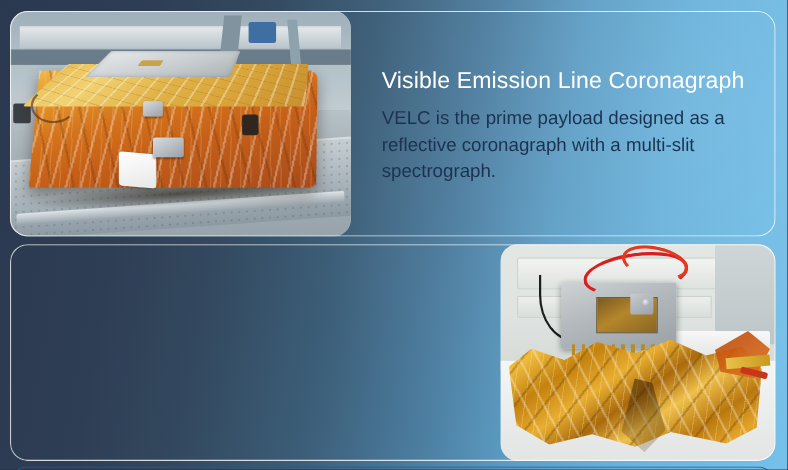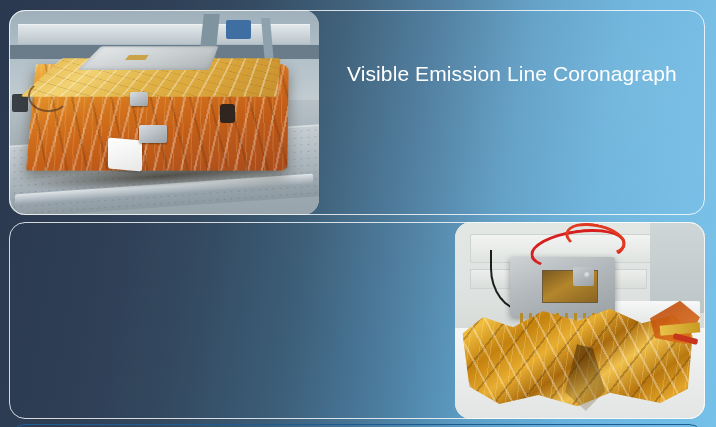--- a/index.html
+++ b/index.html
@@ -34,21 +34,21 @@
     content: "";
     position: absolute;
     inset: 0;
     background: radial-gradient(circle at 88% 22%, rgba(255,255,255,0.10), rgba(255,255,255,0) 55%);
     pointer-events: none;
   }
 
   
   .card {
     position: absolute;
-    border-radius: 6px;
+    border-radius: 16px;
     box-sizing: border-box;
     overflow: hidden;
   }
   .card-border {
     position: absolute;
     inset: 0;
     border-radius: 16px;
     border: 1.5px solid rgba(255,255,255,0.80);
     pointer-events: none;
     z-index: 6;
@@ -385,20 +385,21 @@
         <div class="velc-white-patch"></div>
         <div class="velc-conn c1"></div>
         <div class="velc-conn c2"></div>
         <div class="velc-dark-port"></div>
         <div class="velc-wire"></div>
       </div>
     </div>
 
     <div class="text-block" id="velc-text">
       <h2 class="card-title">Visible Emission Line Coronagraph</h2>
+      <p class="card-body" id="velc-body">VELC is the prime payload designed as a reflective coronagraph with a multi-slit spectrograph.</p>
     </div>
 
     <div class="card-border"></div>
   </div>
 
   <div class="card" id="card-solexs">
 
     <div class="photo" id="photo-solexs">
       <div class="sol-scene">
         <div class="sol-wall"></div>

